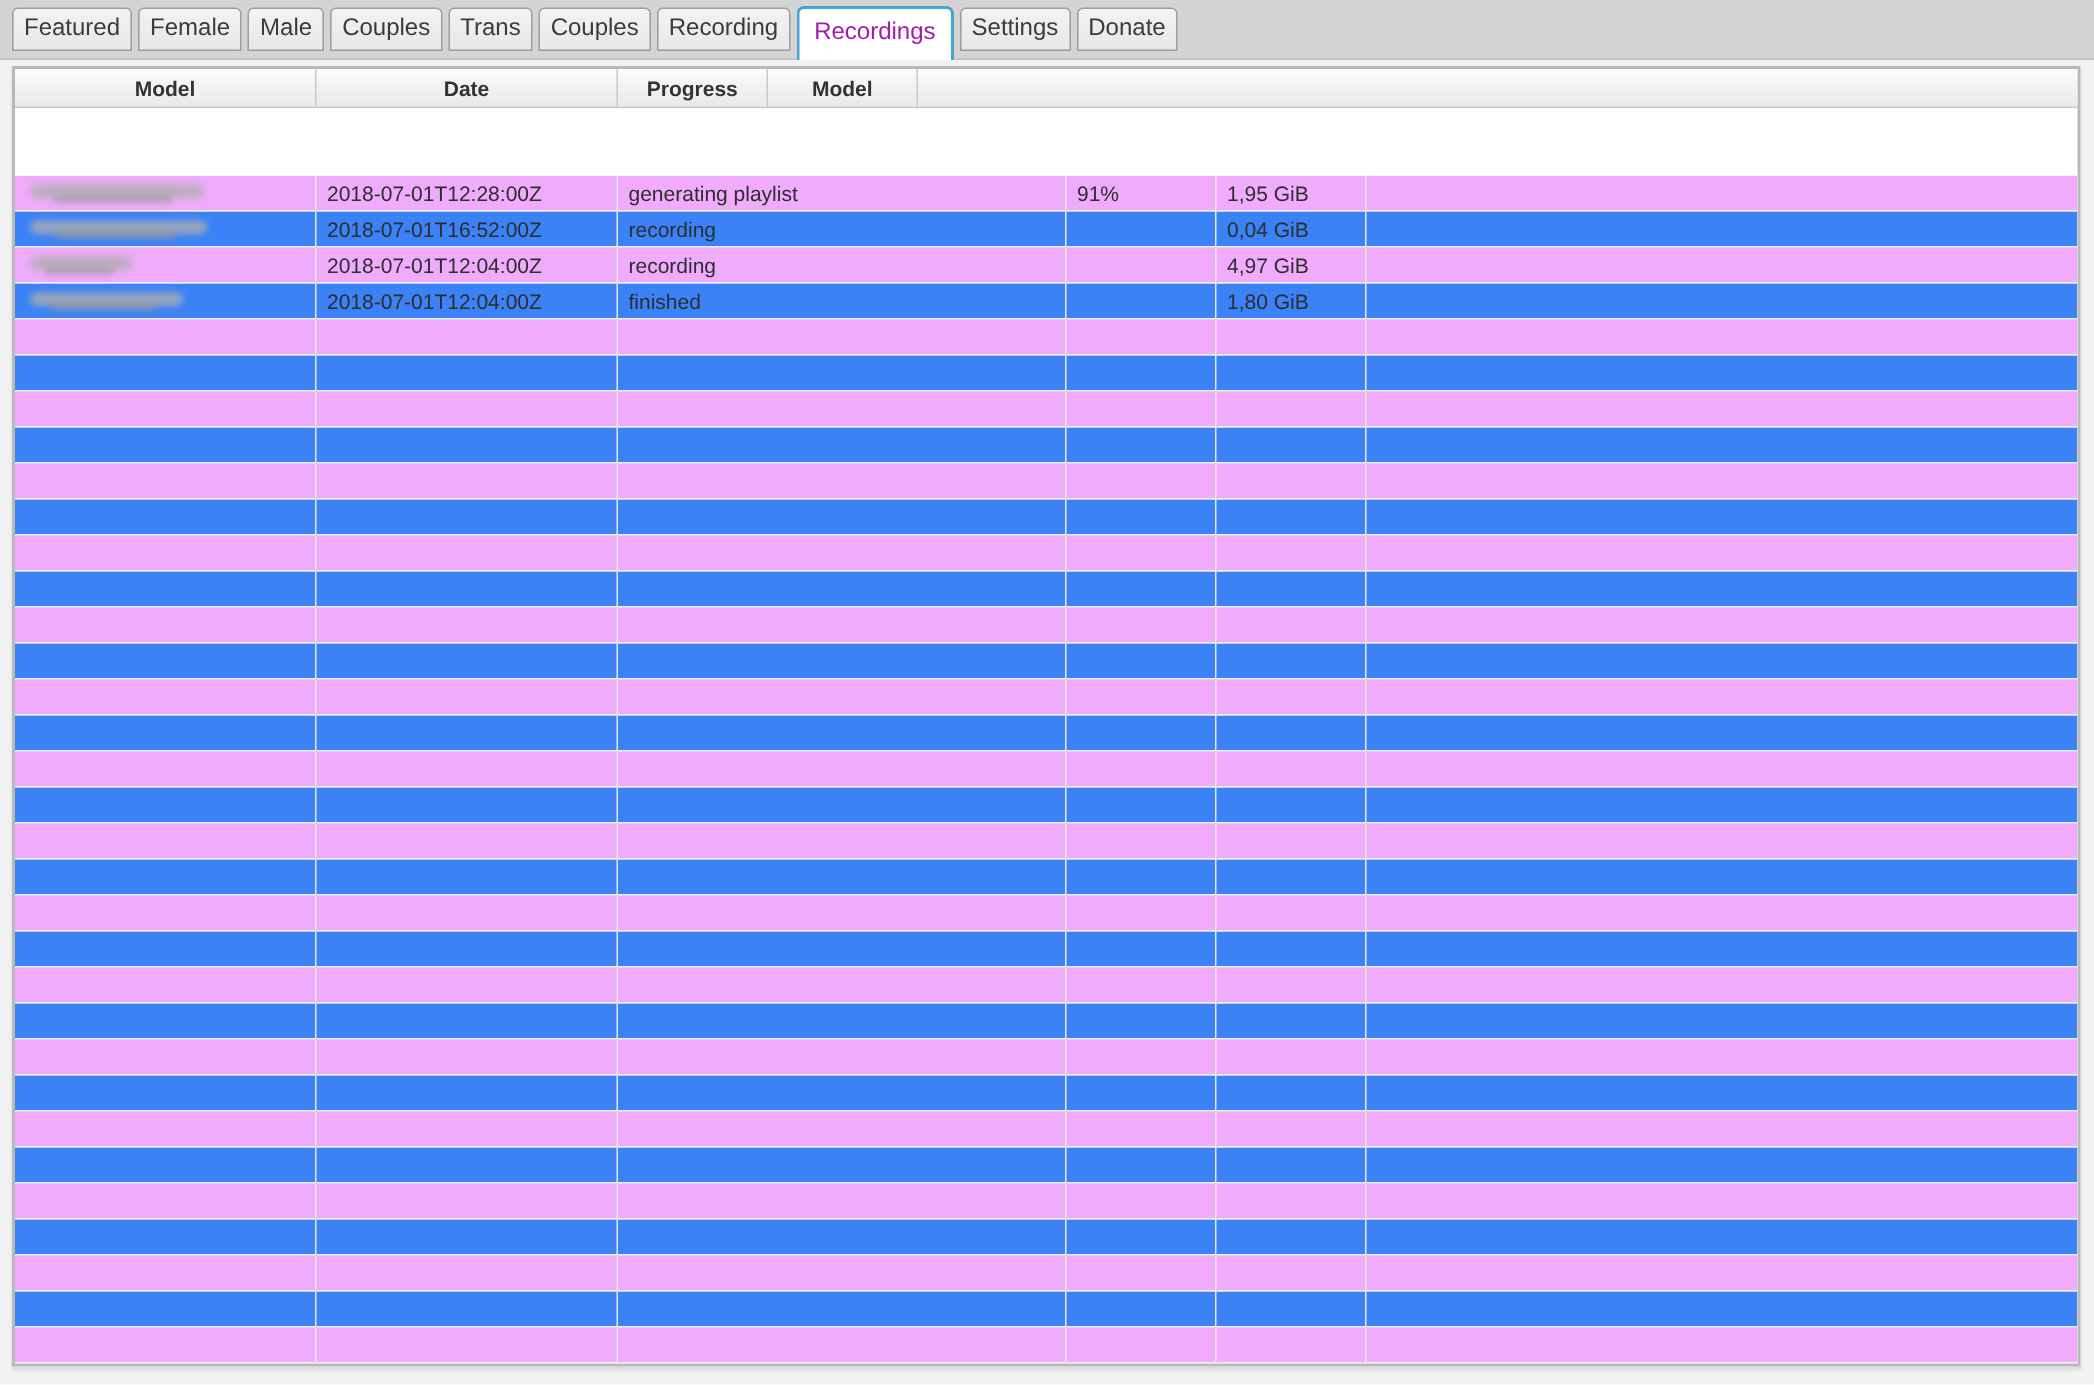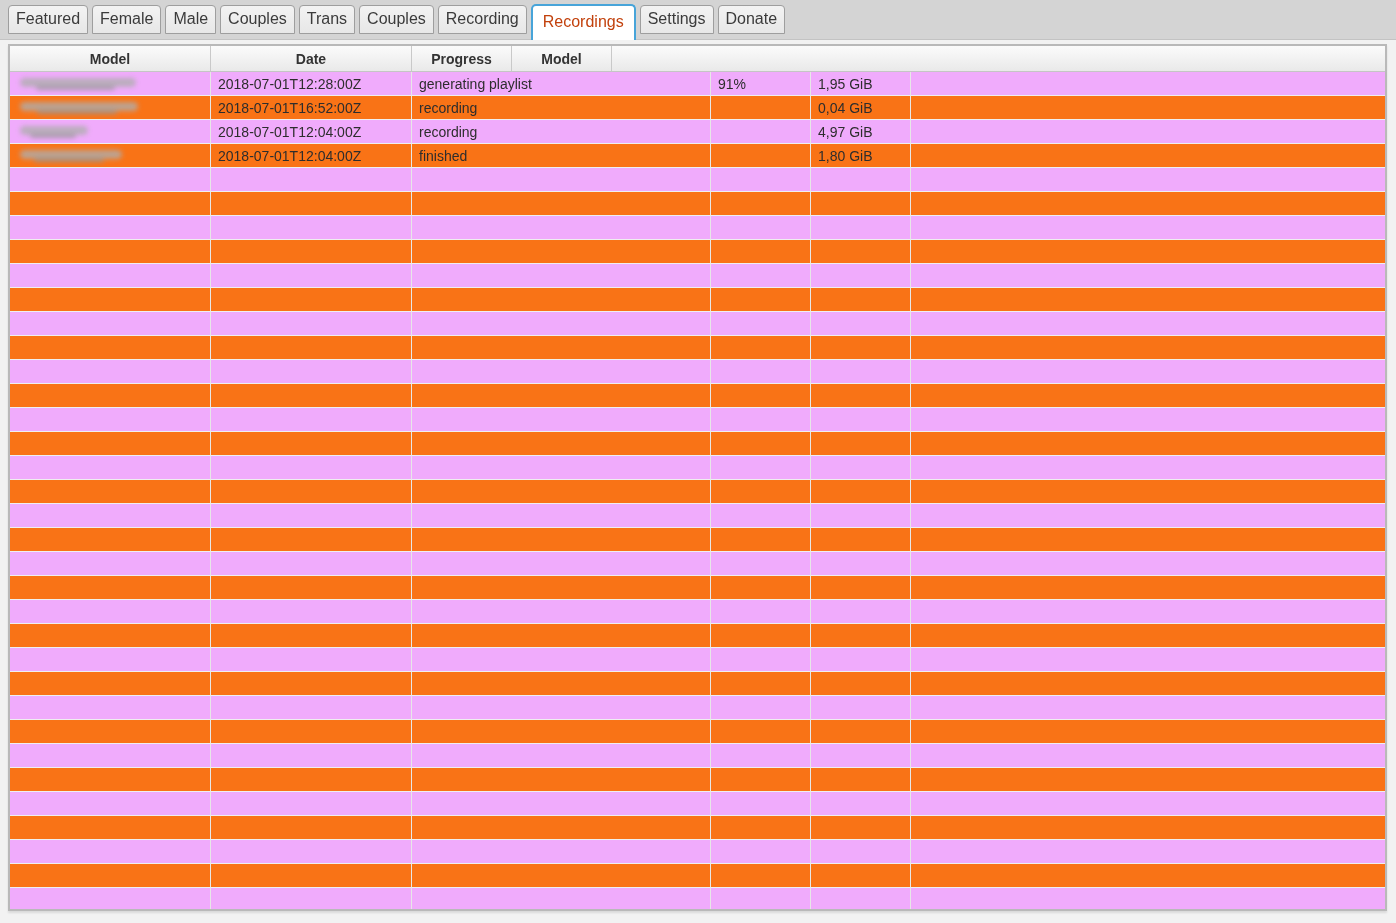--- a/index.html
+++ b/index.html
@@ -32,35 +32,35 @@
     cursor:default;
     white-space:nowrap;
   }
   .tab.active{
     background:#ffffff;
     border:2px solid #47a4d9;
     border-bottom:none;
     border-radius:5px 5px 0 0;
     margin-bottom:-1px;
     padding:7px 10px 9px 10px;
-    color:#c2410c;
+    color:#a21caf;
     position:relative;z-index:4;
   }
 
   
   .table-frame{
     position:absolute;left:8px;right:9px;top:44px;bottom:12px;
     border:2px solid #b9b9b9;
     background:#ffffff;
     overflow:hidden;
     box-shadow:0 2px 2px rgba(0,0,0,0.10);
     box-sizing:border-box;
   }
 
-  .grid{display:flex;flex-direction:column;height:100%;}
+  .grid{display:flex;flex-direction:column;height:100%;gap:45px;}
 
   
   .thead{
     display:flex;flex:0 0 25px;
     background:linear-gradient(#fbfbfb,#e9e9e9);
     border-bottom:1px solid #c5c5c5;
   }
   .th{
     box-sizing:border-box;
     display:flex;align-items:center;justify-content:center;
@@ -69,21 +69,21 @@
     overflow:hidden;white-space:nowrap;
   }
   .th:last-child{border-right:none;}
 
   
   .tbody{flex:1 1 auto;overflow:hidden;}
   .tr{
     display:flex;height:24px;box-sizing:border-box;
     background:#f0abfc;
   }
-  .tr.alt{background:#f97316;}
+  .tr.alt{background:#3b82f6;}
   .td{
     box-sizing:border-box;
     display:flex;align-items:center;
     padding:0 7px;
     font-size:14px;color:#2d2d2d;
     border-right:1px solid #e7e7e7;
     border-bottom:1px solid #efefef;
     overflow:hidden;white-space:nowrap;
   }
   .td:last-child{border-right:none;}

